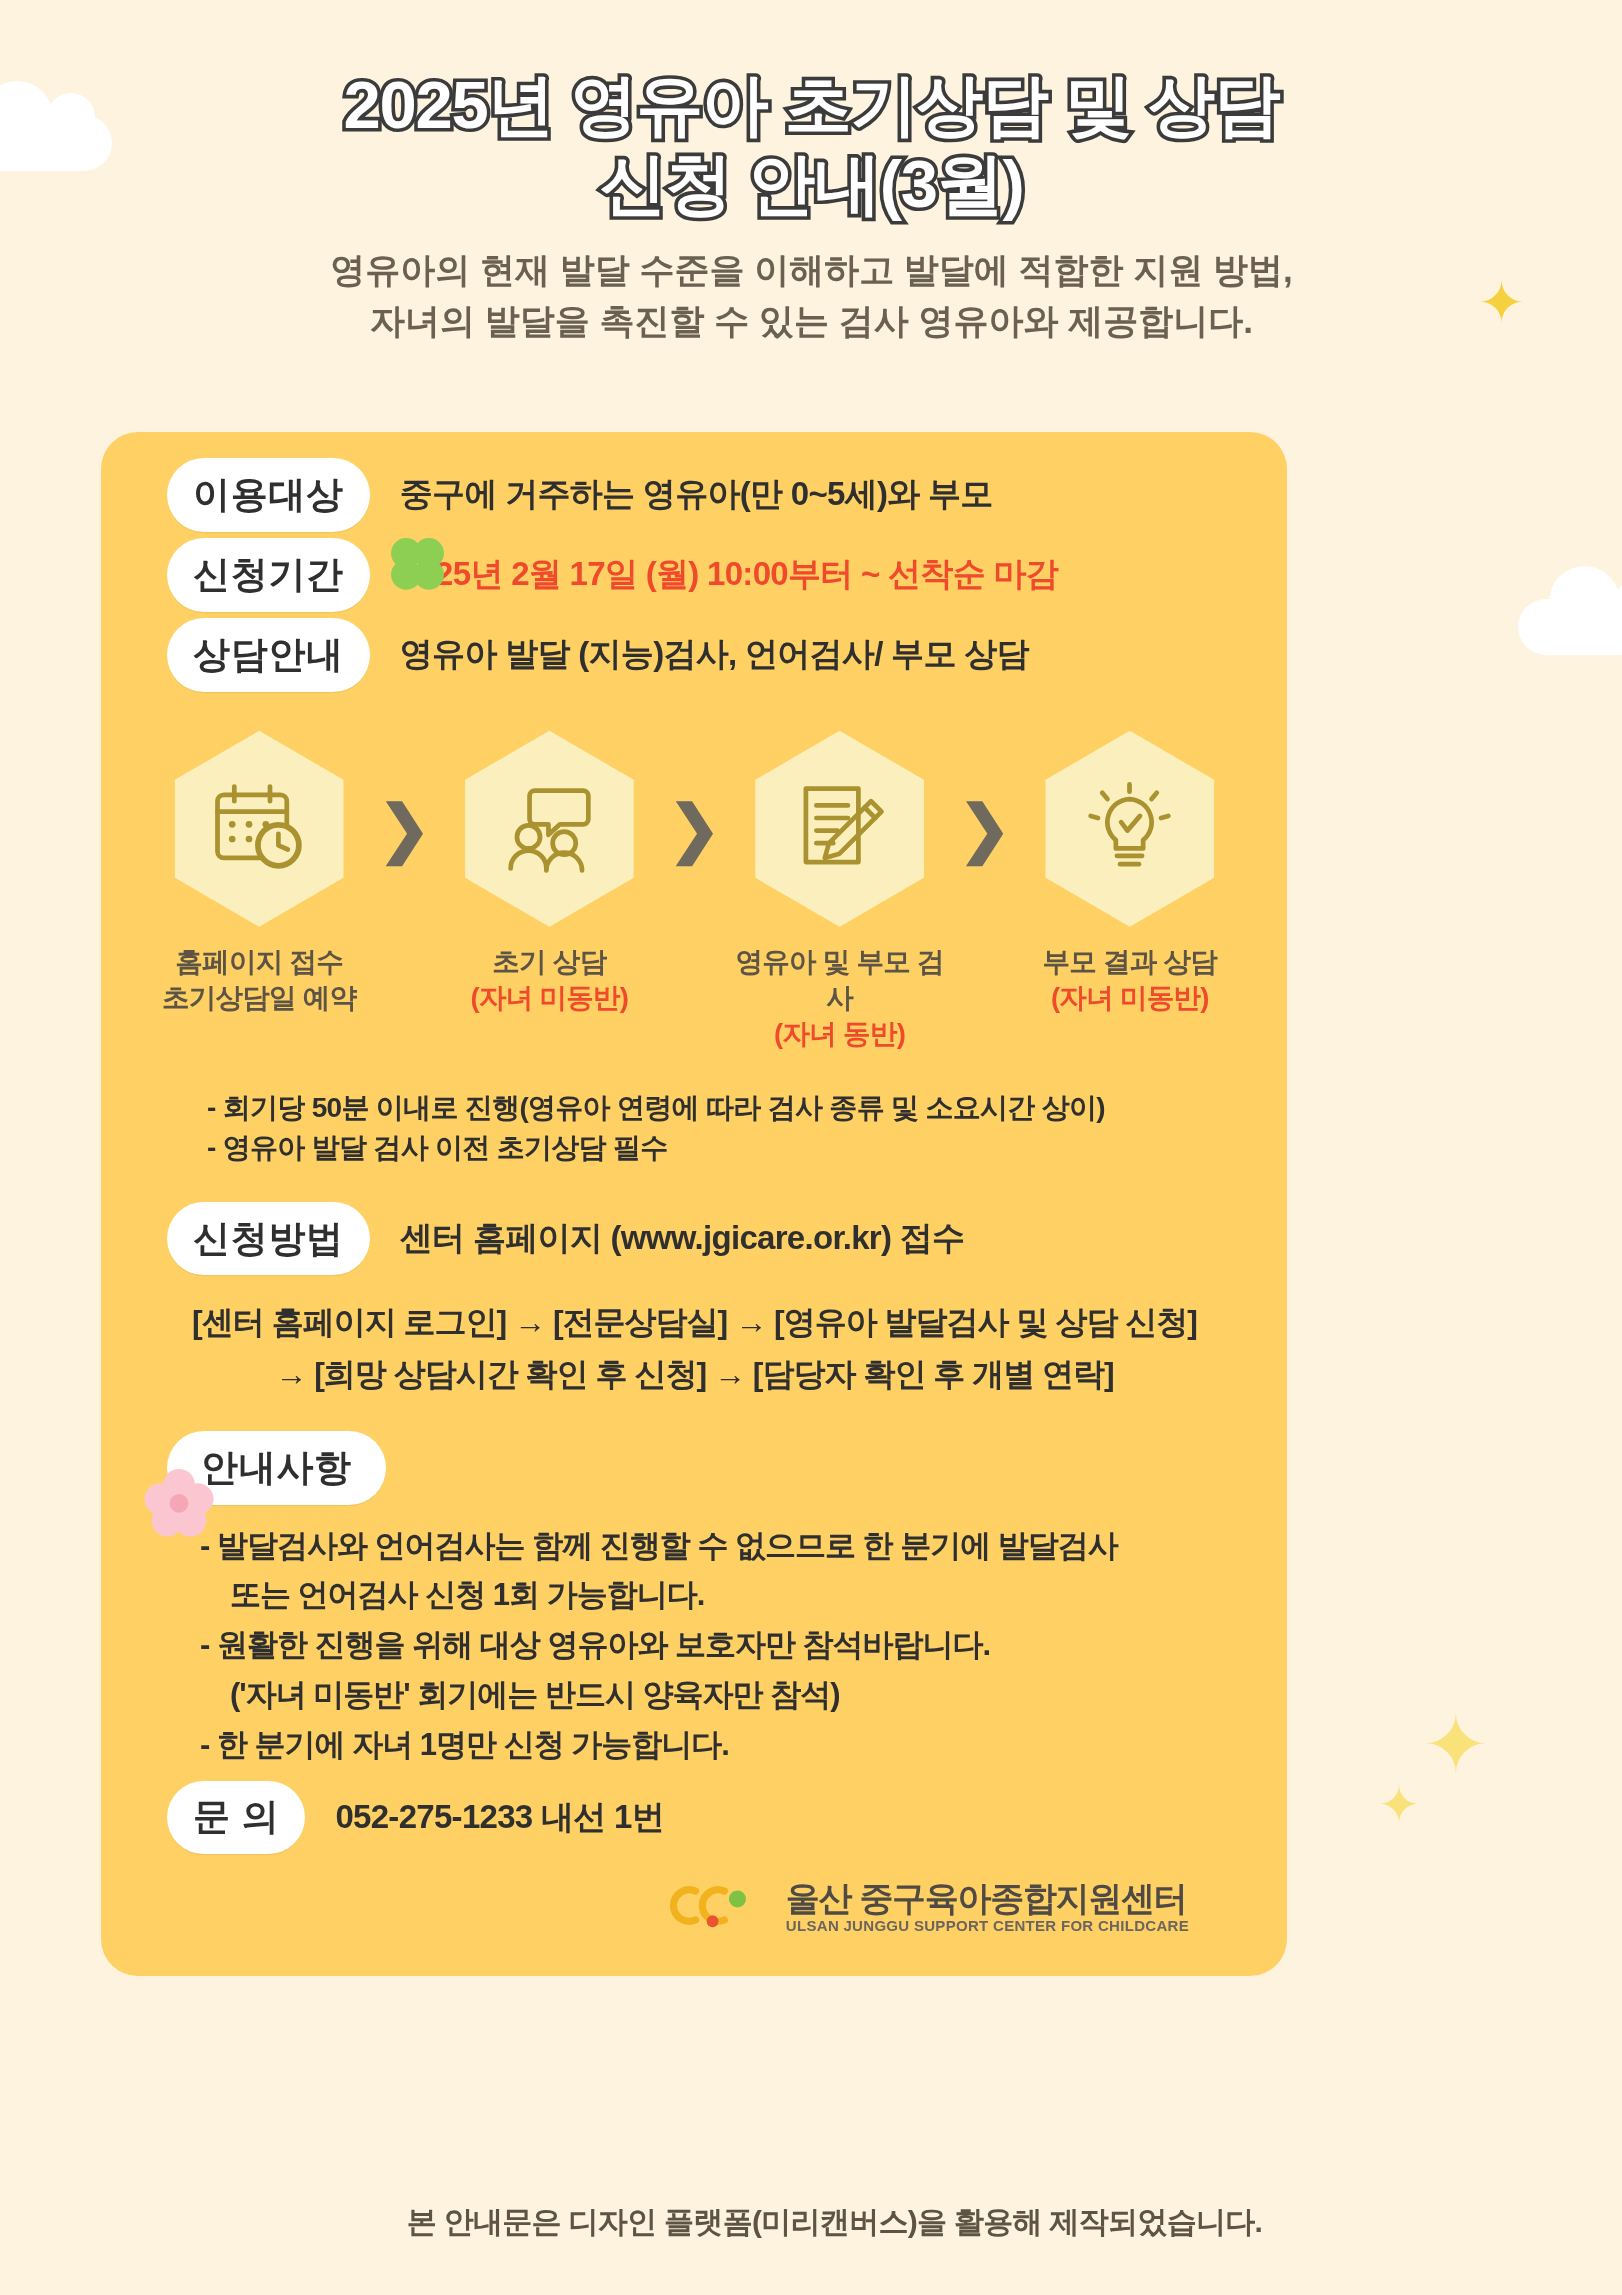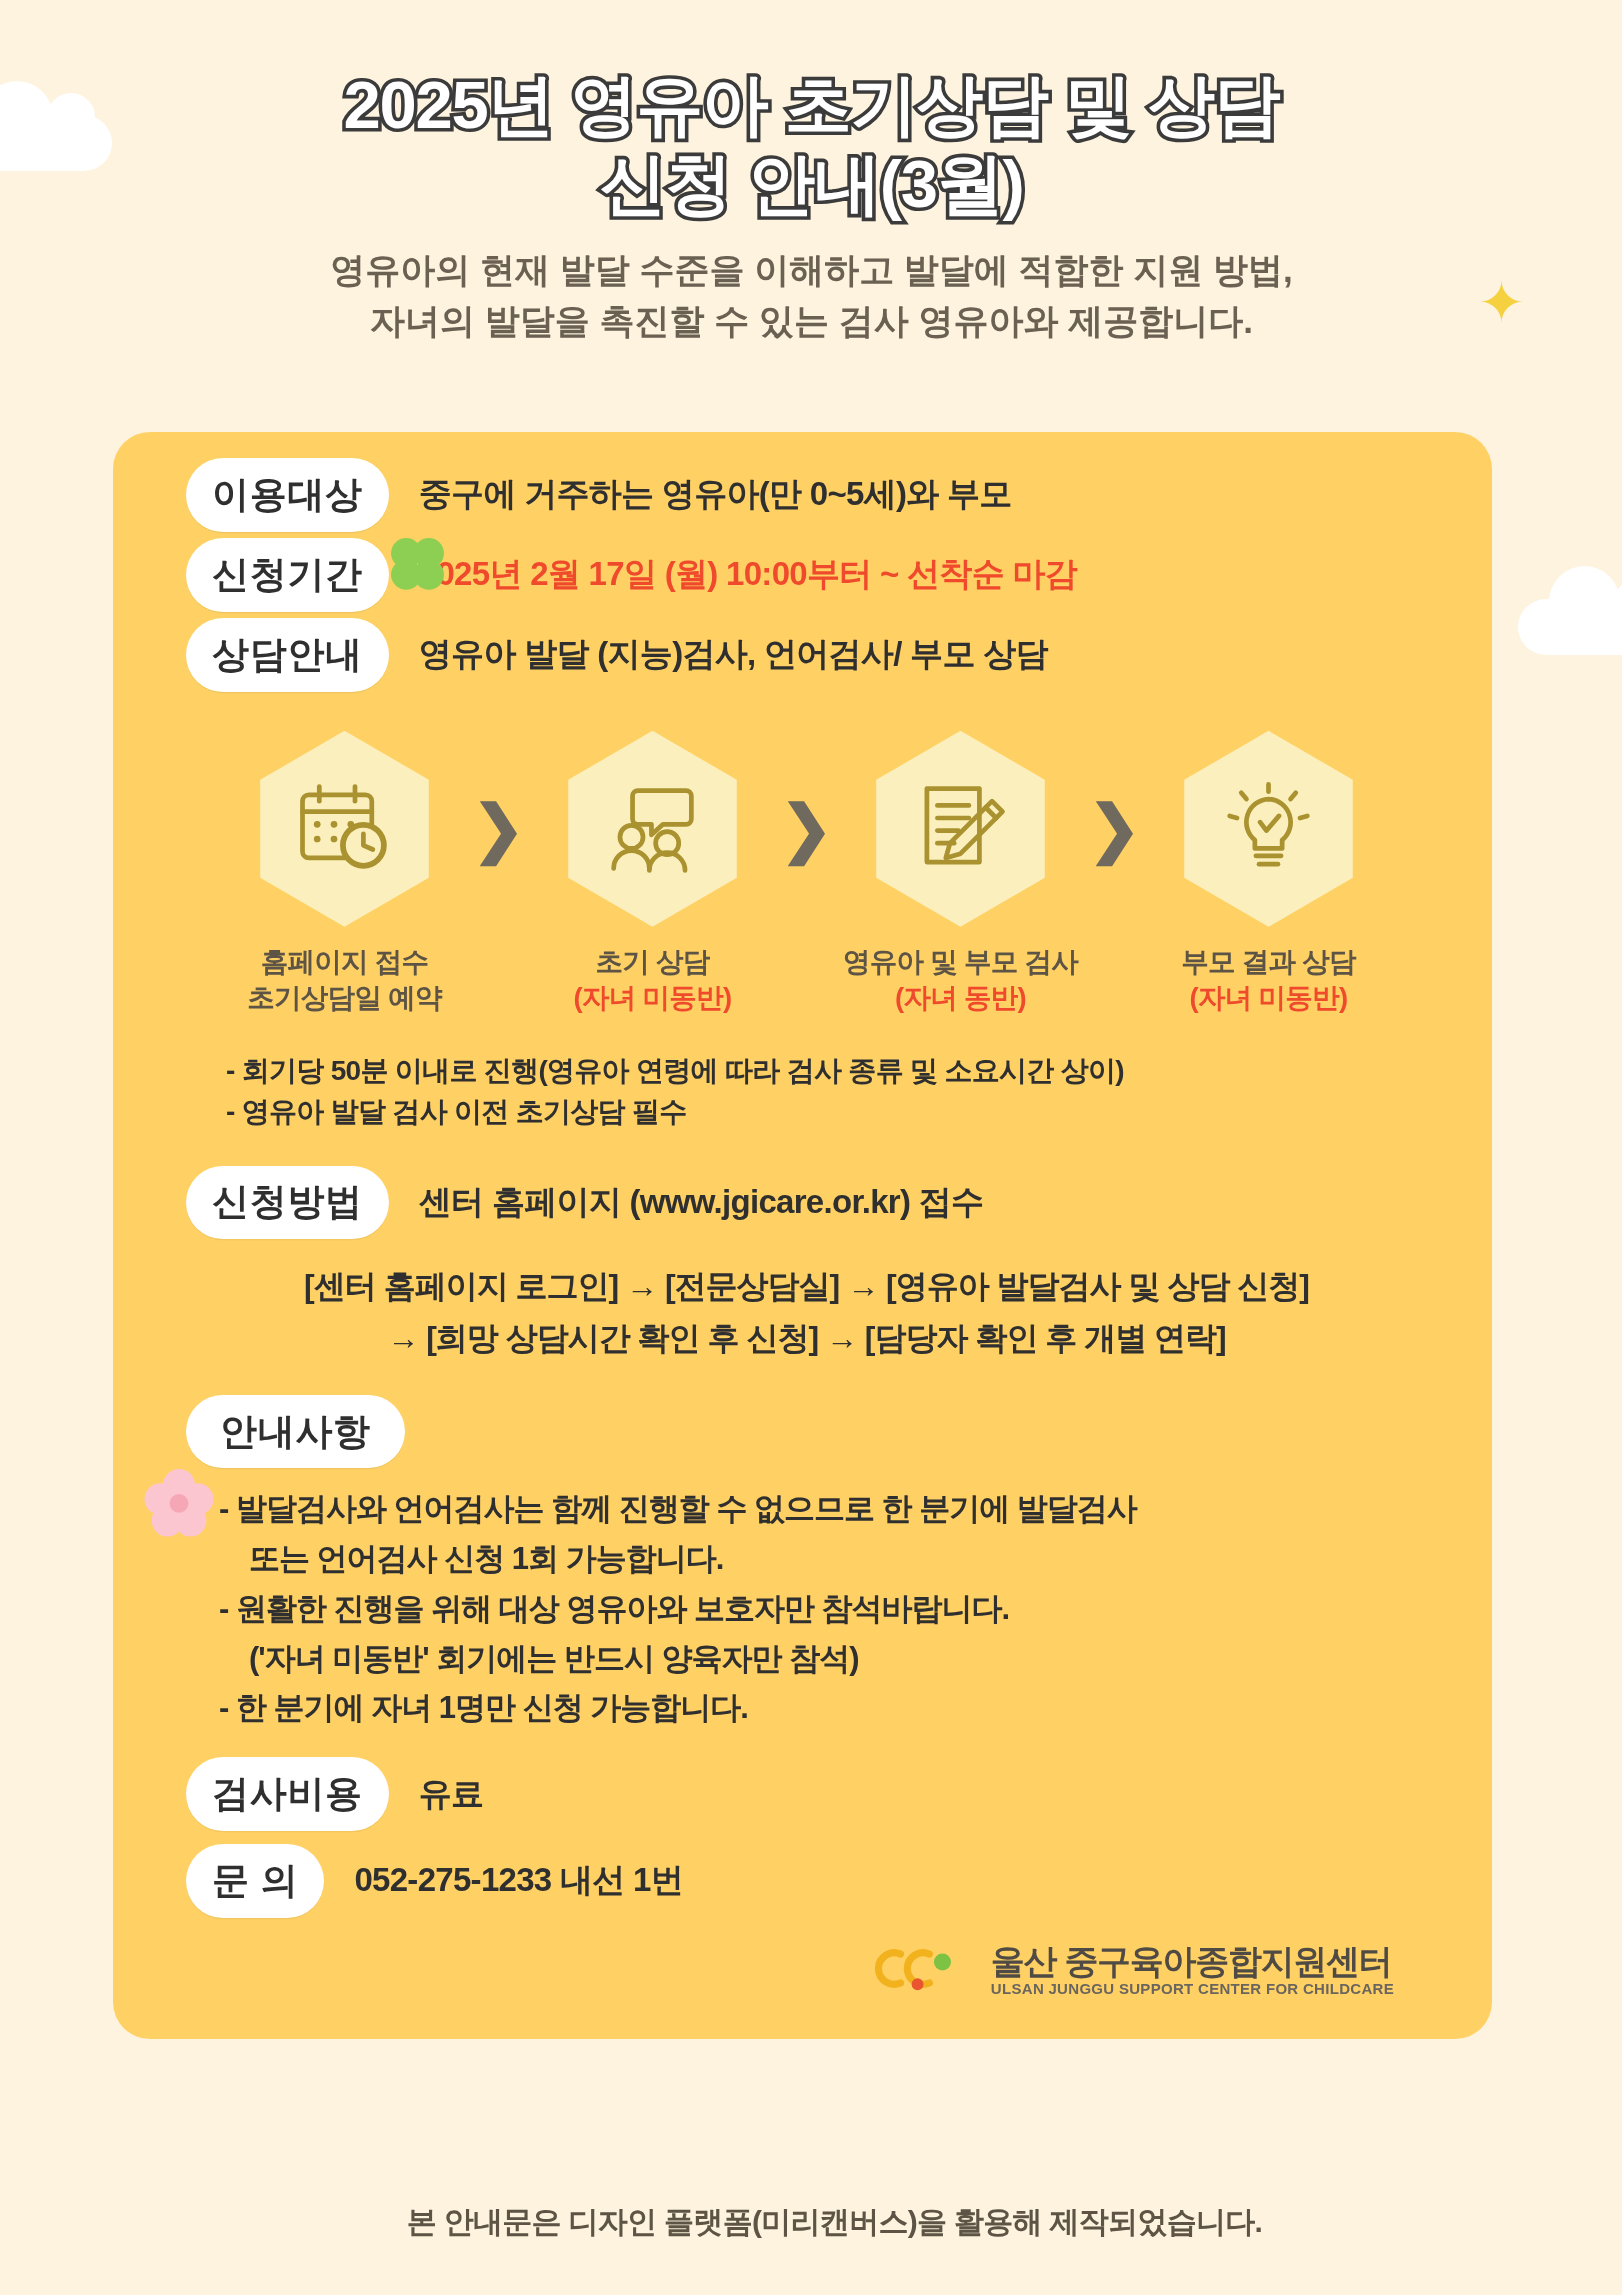--- a/index.html
+++ b/index.html
@@ -97,26 +97,26 @@
     font-size: 35px;
     font-weight: bold;
     color: #6b6152;
     line-height: 1.45;
     max-width: 1243px;
   }
 
   
   .card {
     position: absolute;
-    left: 113px;
+    left: 101px;
     top: 432px;
-    width: 1379px;
+    width: 1186px;
     background: #ffd164;
     border-radius: 37px;
-    padding: 26px 0 39px 8px;
+    padding: 26px 0 39px 1px;
     box-sizing: border-box;
   }
 
   .row {
     display: flex;
     align-items: center;
     margin: 0 0 6.5px 0;
     padding-left: 65px;
   }
   .pill {
@@ -446,24 +446,20 @@
   </div>
 
   <div class="info-list">
     <div>- 발달검사와 언어검사는 함께 진행할 수 없으므로 한 분기에 발달검사</div>
     <div class="indent">또는 언어검사 신청 1회 가능합니다.</div>
     <div>- 원활한 진행을 위해 대상 영유아와 보호자만 참석바랍니다.</div>
     <div class="indent">('자녀 미동반' 회기에는 반드시 양육자만 참석)</div>
     <div>- 한 분기에 자녀 1명만 신청 가능합니다.</div>
   </div>
 
-  <div class="row" style="margin-top:26px;">
-    <span class="pill">검사비용</span>
-    <span class="row-text">유료</span>
-  </div>
 
   <div class="row" style="margin-top:13px;">
     <span class="pill">문  의</span>
     <span class="row-text">052-275-1233 내선 1번</span>
   </div>
 
   <div class="logo-area">
     <svg class="logo-mark" width="105" height="59" viewBox="0 0 160 90">
       <path d="M48 20 a24 24 0 1 0 0 44" fill="none" stroke="#f2b21e" stroke-width="11" stroke-linecap="round"></path>
       <path d="M92 20 a24 24 0 1 0 0 44" fill="none" stroke="#f2b21e" stroke-width="11" stroke-linecap="round"></path>

